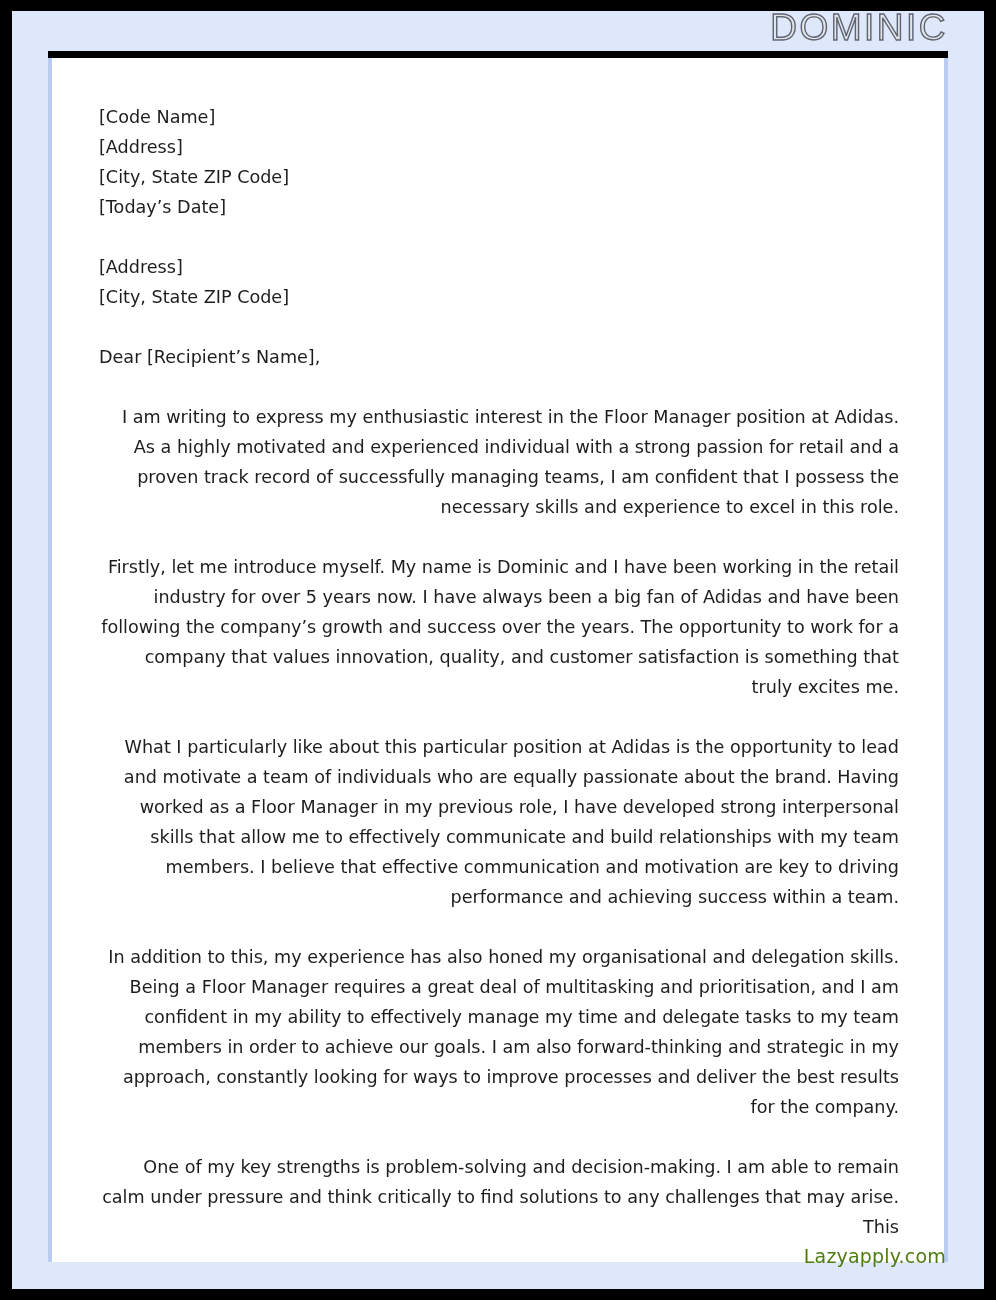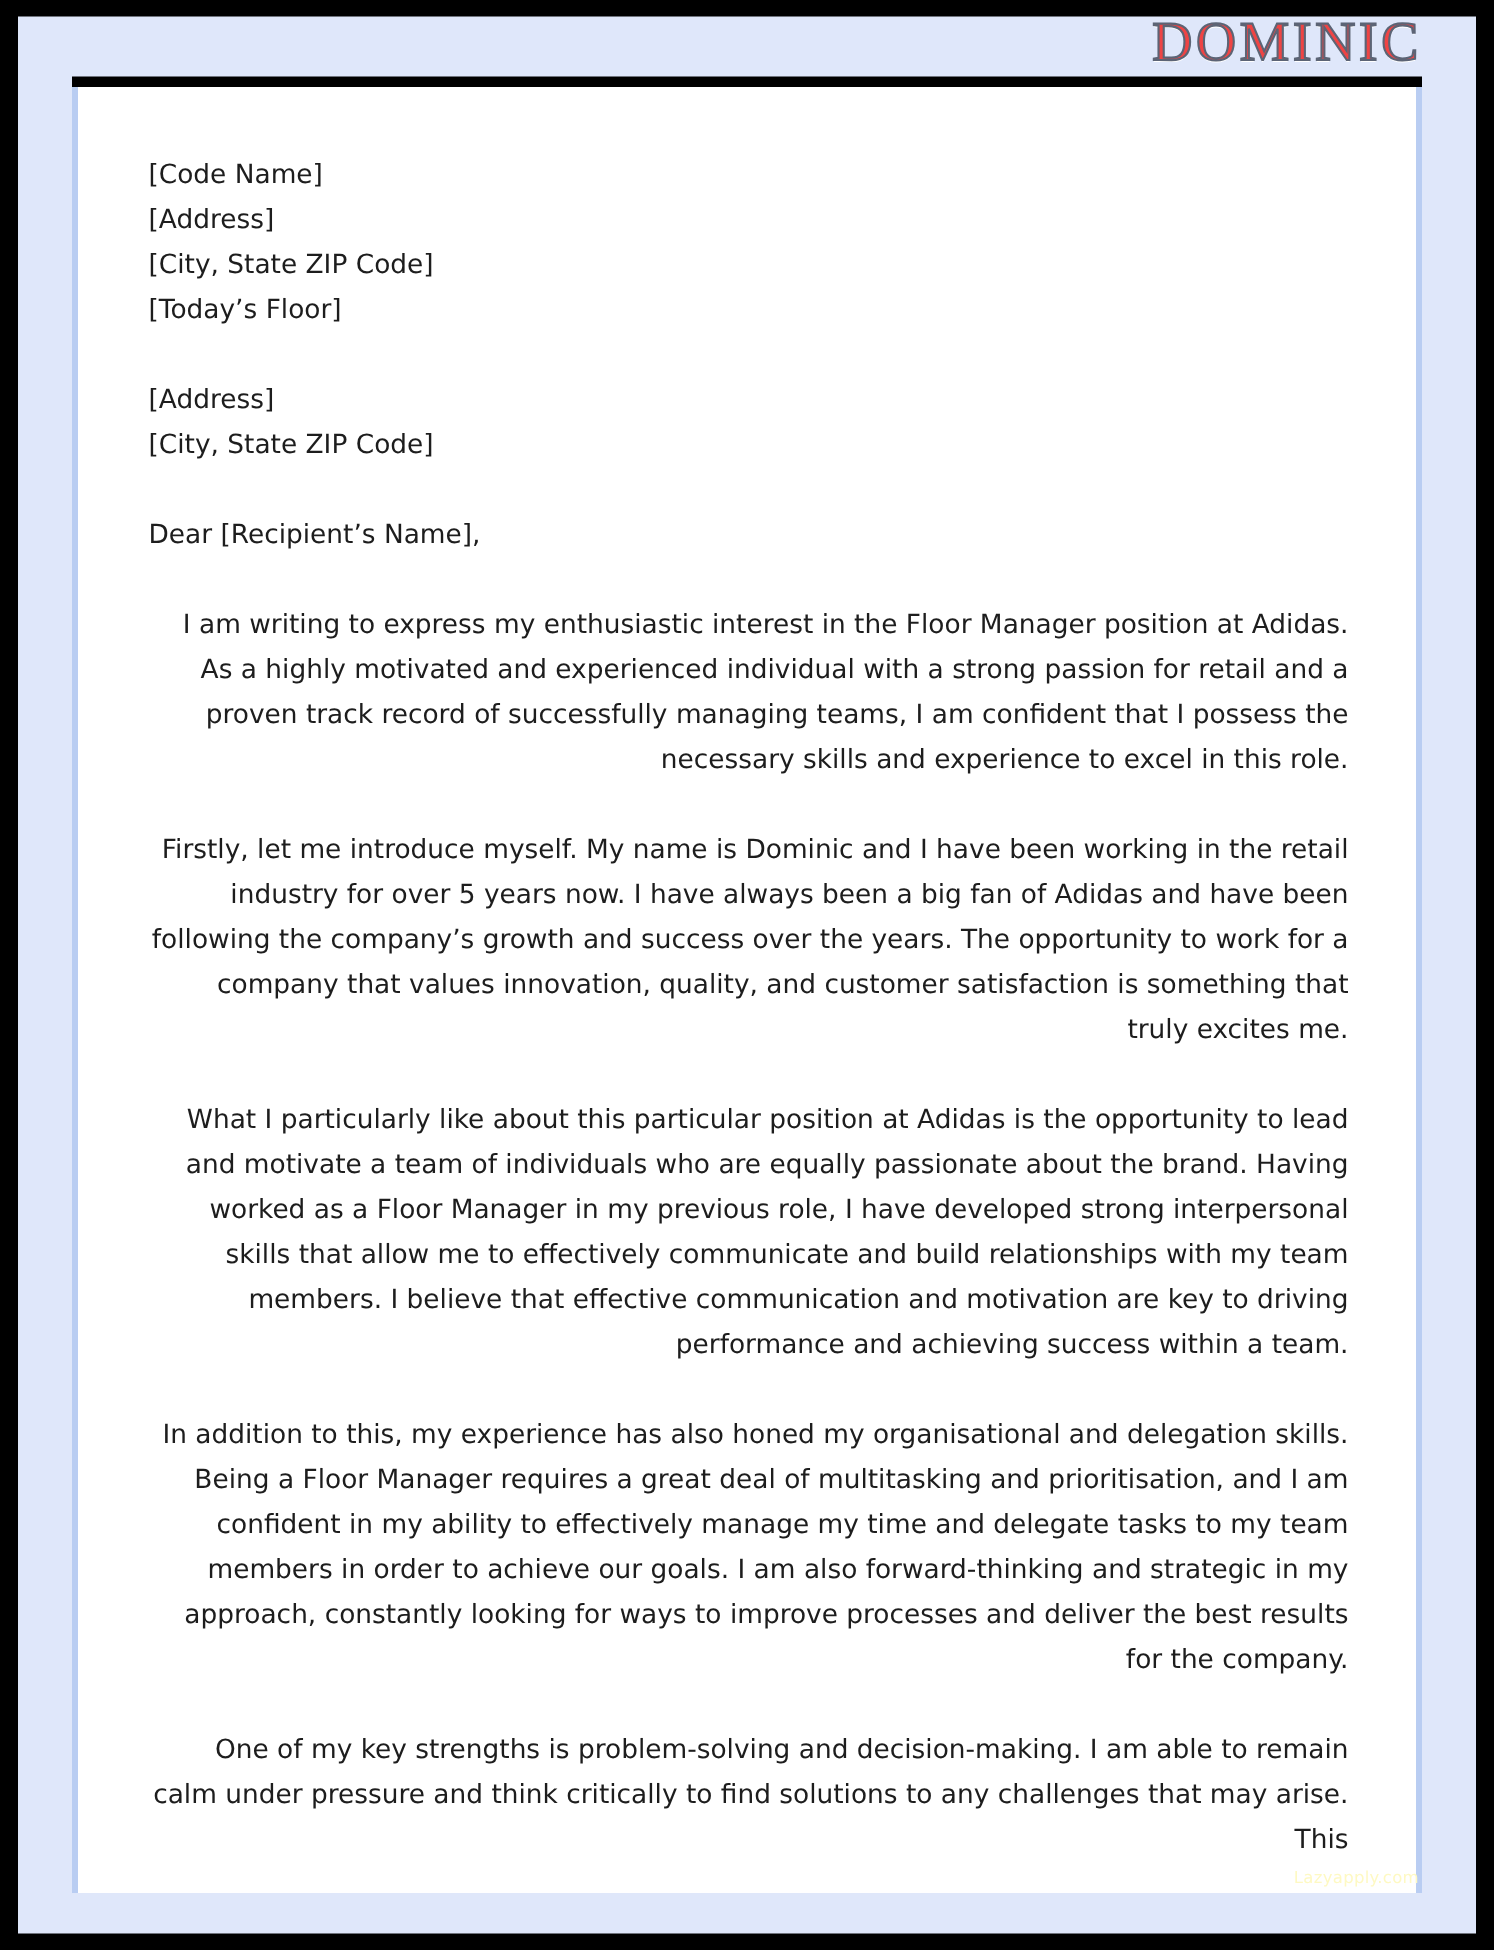--- a/index.html
+++ b/index.html
@@ -38,25 +38,25 @@
     position: absolute;
     left: 12px;
     top: 11px;
     width: 972px;
     height: 40px;
   }
   #brand-wordmark {
     position: absolute;
     right: 36px;
     top: -4px;
-    font-family: Liberation Serif, serif;
+    font-family: Liberation Sans, sans-serif;
     font-size: 37px;
     font-weight: 400;
     letter-spacing: 2.5px;
-    color: #ef4444;
+    color: #e5e5e5;
     -webkit-text-stroke: 1.4px #5c6475;
     text-shadow: 0 1px 0 #ffffff;
     white-space: nowrap;
   }
 
   
   #header-rule {
     position: absolute;
     left: 48px;
     top: 51px;
@@ -112,22 +112,22 @@
   }
   .letter-para:last-child { margin-bottom: 0; }
   .salutation { margin: 0 0 30px 0; }
   .address-block { margin: 0; }
 
   
   #watermark {
     position: absolute;
     right: 50px;
     top: 1245px;
-    font-size: 11px;
-    color: #fef9c3;
+    font-size: 19px;
+    color: #4d7c0f;
     font-family: "DejaVu Sans", sans-serif;
     letter-spacing: 0.2px;
     white-space: nowrap;
     text-align: right;
   }
 </style>
 </head>
 <body>
 
 <div id="page-frame">
@@ -146,21 +146,21 @@
   <div id="letter-sheet"></div>
 
   <div id="letter-content">
 
     <div class="block-gap"></div>
 
     <div class="address-block">
       <div class="addr-line">[Code Name]</div>
       <div class="addr-line">[Address]</div>
       <div class="addr-line">[City, State ZIP Code]</div>
-      <div class="addr-line">[Today’s Floor]</div>
+      <div class="addr-line">[Today’s Date]</div>
     </div>
 
     <div style="height:30px"></div>
 
     <div class="address-block">
       <div class="addr-line">[Address]</div>
       <div class="addr-line">[City, State ZIP Code]</div>
     </div>
 
     <div style="height:30px"></div>

